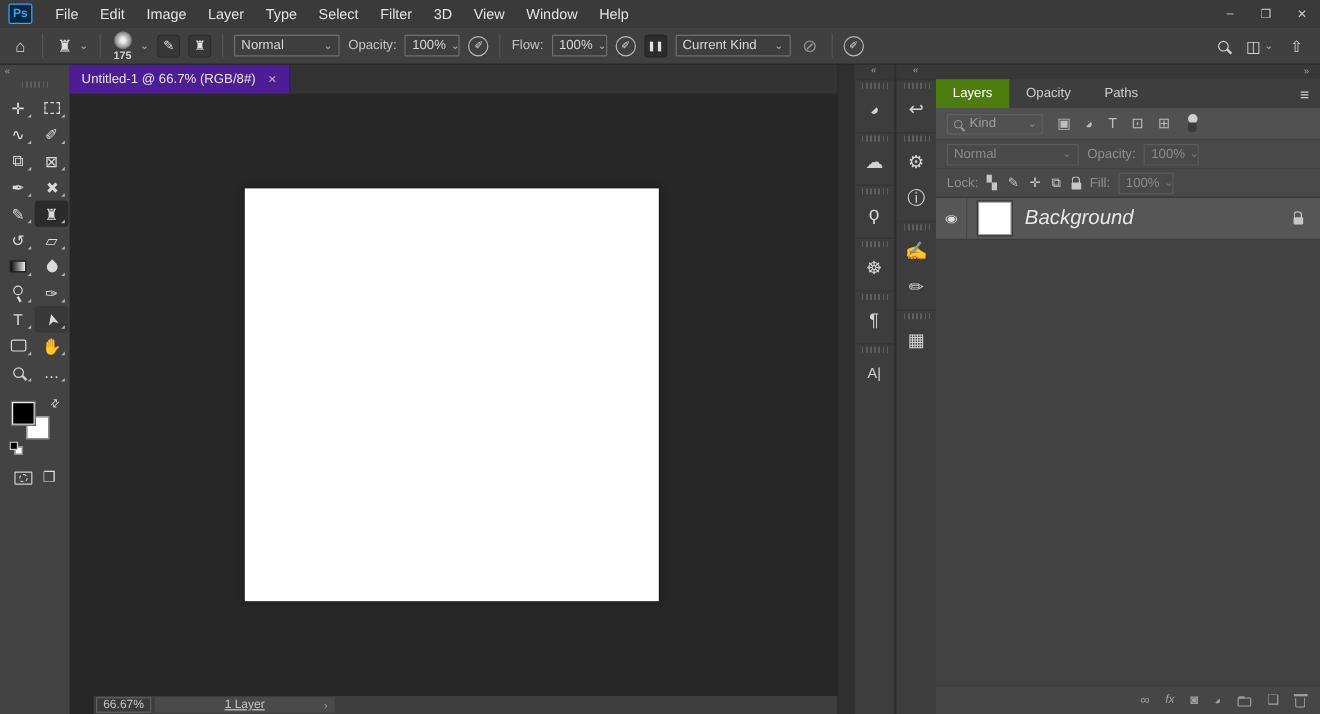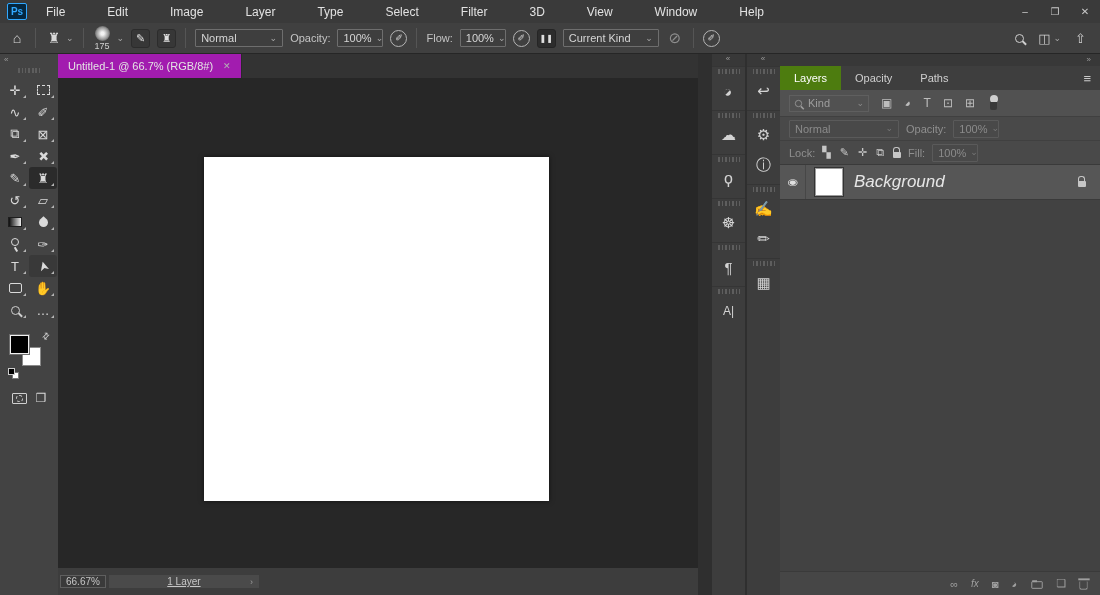--- a/index.html
+++ b/index.html
@@ -4,33 +4,33 @@
 <style>
   * { margin:0; padding:0; box-sizing:border-box; }
   html,body { width:1100px; height:595px; overflow:hidden; background:#272727;
     font-family:"Liberation Sans", sans-serif; -webkit-font-smoothing:antialiased; }
   .app { width:1100px; height:595px; display:flex; flex-direction:column; font-size:11px; color:#d6d6d6; }
 
   
   .titlebar { height:23px; background:#3a3a3a; display:flex; align-items:center; flex:0 0 auto; }
   .ps-badge { width:20px; height:17px; margin-left:7px; background:#05273f; border:1px solid #31a8ff;
     border-radius:2px; color:#31a8ff; font-size:10px; font-weight:bold; display:flex; align-items:center; justify-content:center; }
-  .menus { display:flex; height:100%; margin-left:10px; font-size:12px; color:#e2e2e2;gap:24px; }
+  .menus { display:flex; height:100%; margin-left:10px; font-size:12px; color:#e2e2e2; }
   .menu { padding:0 9px; display:flex; align-items:center; cursor:default; }
   .winctl { margin-left:auto; display:flex; height:100%; }
   .winbtn { width:30px; display:flex; align-items:center; justify-content:center; color:#c9c9c9; font-size:10px; }
 
   
   .optionsbar { height:31px; background:#404040; border-bottom:1px solid #262626; display:flex; align-items:center;
     padding:0 8px; gap:7px; flex:0 0 auto; font-size:11px; color:#cbcbcb; }
   .vsep { width:1px; height:20px; background:#555; margin:0 2px; flex:0 0 auto; }
   .obar-icon { font-size:14px; color:#d8d8d8; display:flex; align-items:center; justify-content:center; width:18px; }
   .tool-preset { display:flex; align-items:center; gap:3px; }
   .chev { font-size:9px; color:#a8a8a8; line-height:1; }
-  .brush-preview { display:flex; flex-direction:column; align-items:center; line-height:1; margin-left:2px; }
+  .brush-preview { display:flex; flex-direction:column; align-items:center; line-height:1; margin-left:2px;font-weight:bold; }
   .brush-dot { width:15px; height:15px; border-radius:50%; background:radial-gradient(circle,#f2f2f2 15%, #9a9a9a 55%, #404040 85%); }
   .brush-size { font-size:9px; color:#cfcfcf; margin-top:1px; }
   .toggle-box { width:19px; height:19px; border-radius:3px; background:#373737; border:1px solid #2c2c2c;
     display:flex; align-items:center; justify-content:center; font-size:11px; color:#e0e0e0; }
   .toggle-box.pressed { background:#2d2d2d; border-color:#252525; }
   .sel-box { height:18px; border:1px solid #6e6e6e; background:#3e3e3e; display:flex; align-items:center;
     padding:0 5px; gap:4px; color:#d6d6d6; border-radius:1px; }
   .sel-box .chev { margin-left:auto; }
   .w-mode { width:88px; } .w-small { width:46px; } .w-sample { width:96px; }
   .circ-pen { width:17px; height:17px; border:1px solid #b5b5b5; border-radius:50%; display:flex; align-items:center;
@@ -69,25 +69,25 @@
   .mini-swatch .mb { position:absolute; left:4px; top:4px; width:7px; height:7px; background:#fff; border:1px solid #777; }
   .mini-swatch .mf { position:absolute; left:0; top:0; width:7px; height:7px; background:#000; border:1px solid #ccc; z-index:2; }
   .tb-bottom { display:flex; gap:9px; margin-top:12px; align-items:center; }
   .qmask { width:15px; height:11px; border:1px solid #cfcfcf; border-radius:1px; display:flex; align-items:center; justify-content:center; }
   .qmask .qc { width:7px; height:7px; border:1px dashed #cfcfcf; border-radius:50%; }
   .screenmode { font-size:12px; color:#dadada; }
 
   
   .workspace { flex:1; min-width:0; display:flex; flex-direction:column; background:#272727; }
   .tabbar { height:24px; background:#333; display:flex; flex:0 0 auto; }
-  .doc-tab { background:#a21caf; display:flex; align-items:center; gap:10px; padding:0 10px; font-size:11px; color:#e4e4e4; border-right:1px solid #2a2a2a; }
+  .doc-tab { background:#4c1d95; display:flex; align-items:center; gap:10px; padding:0 10px; font-size:11px; color:#e4e4e4; border-right:1px solid #2a2a2a; }
   .tab-close { font-size:9px; color:#b3b3b3; }
   .canvas { flex:1; position:relative; }
   .doc { position:absolute; left:146px; top:79px; width:345px; height:344px; background:#fff; box-shadow:0 0 5px rgba(0,0,0,.55); }
-  .statusbar { height:27px; background:#3d3d3d; display:flex; align-items:center; font-size:10px; color:#c6c6c6; flex:0 0 auto; }
+  .statusbar { height:15px; background:#3d3d3d; display:flex; align-items:center; font-size:10px; color:#c6c6c6; flex:0 0 auto;margin-left:20px; }
   .zoom-box { height:13px; border:1px solid #5f5f5f; background:#3a3a3a; display:flex; align-items:center; padding:0 5px; margin-left:2px; }
   .doc-info { width:150px; height:13px; background:#4a4a4a; margin-left:3px; display:flex; align-items:center; justify-content:center; position:relative;text-decoration:underline; }
   .doc-info .di-chev { position:absolute; right:6px; font-size:9px; color:#9d9d9d; }
 
   
   .gapcol { width:14px; background:#2f2f2f; flex:0 0 auto; }
   .stripwrap { display:flex; gap:2px; background:#2f2f2f; flex:0 0 auto; }
   .strip { width:33px; background:#3d3d3d; display:flex; flex-direction:column; }
   .strip-head { height:12px; background:#383838; color:#9a9a9a; font-size:8px; text-align:center; letter-spacing:1px; }
   .sgroup { border-top:1px solid #353535; padding-bottom:4px; }

